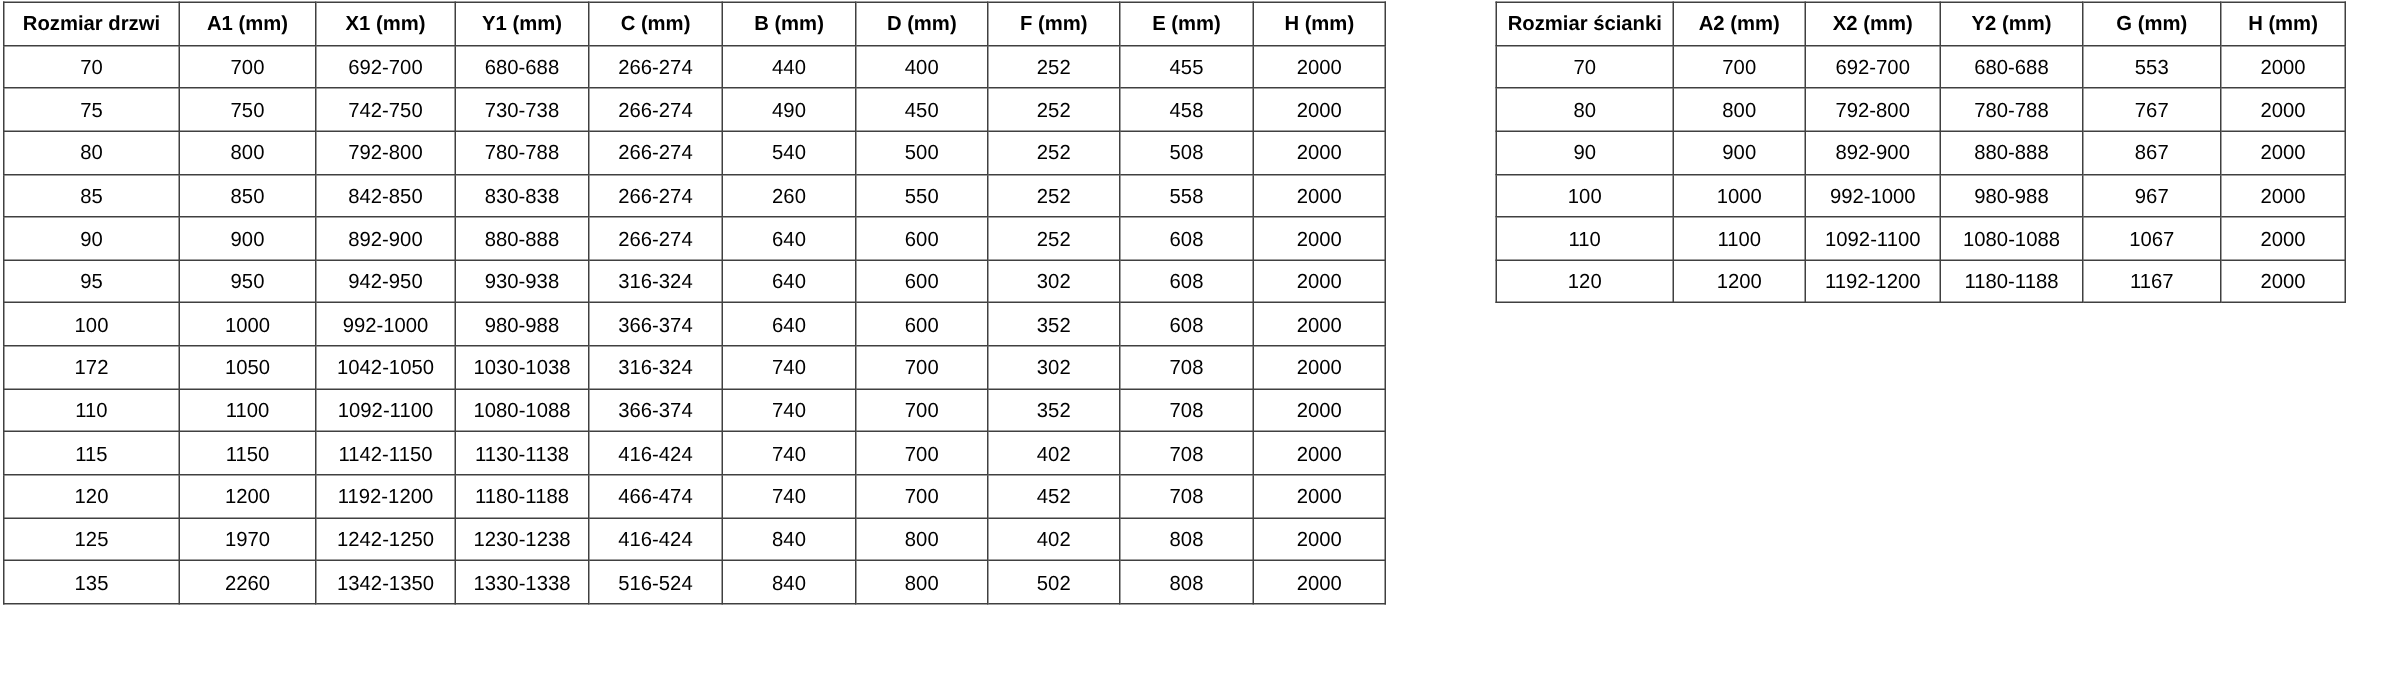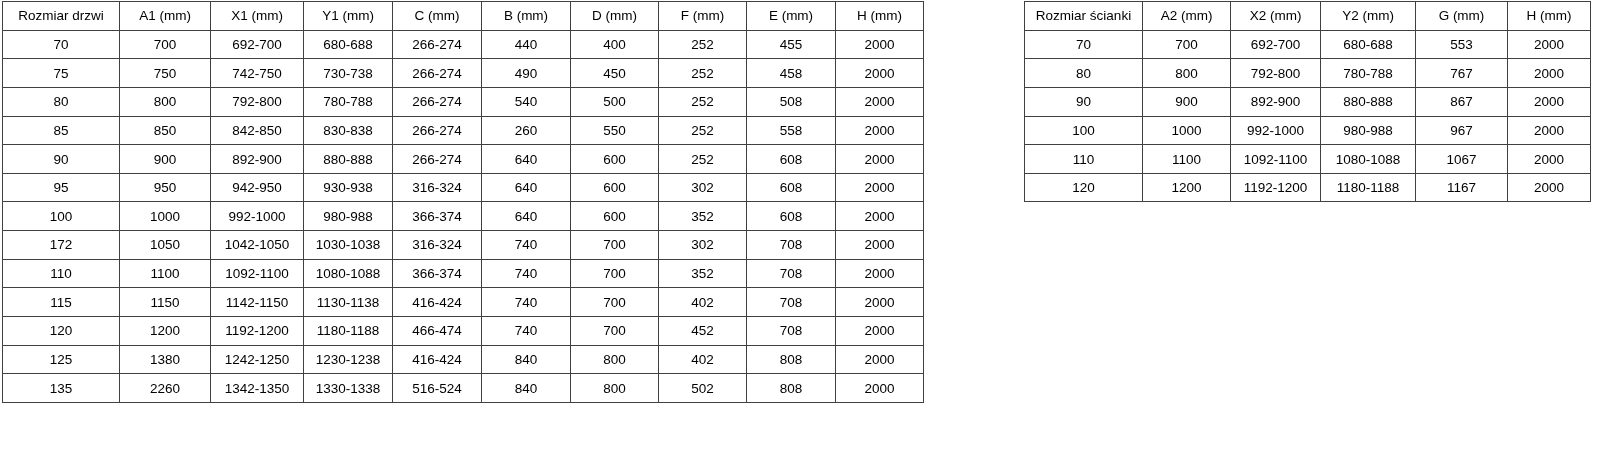--- a/index.html
+++ b/index.html
@@ -28,24 +28,24 @@
   .spec-table td {
     border: 1px solid #404040;
     text-align: center;
     vertical-align: middle;
     padding: 0;
     height: 27.65px;
     overflow: hidden;
     white-space: nowrap;
   }
   .spec-table th {
-    font-weight: normal;
+    font-weight: bold;
   }
   #door-table { left: 2px; }
-  #wall-table { left: 1024px; }
+  #wall-table { left: 997px; }
 </style>
 </head>
 <body>
 
 <table id="door-table" class="spec-table" style="width: 921px;">
     <colgroup>
       <col style="width: 117px;">
       <col style="width: 91px;">
       <col style="width: 93px;">
       <col style="width: 89px;">
@@ -198,21 +198,21 @@
         <td>1180-1188</td>
         <td>466-474</td>
         <td>740</td>
         <td>700</td>
         <td>452</td>
         <td>708</td>
         <td>2000</td>
       </tr>
       <tr>
         <td>125</td>
-        <td>1380</td>
+        <td>1970</td>
         <td>1242-1250</td>
         <td>1230-1238</td>
         <td>416-424</td>
         <td>840</td>
         <td>800</td>
         <td>402</td>
         <td>808</td>
         <td>2000</td>
       </tr>
       <tr>

